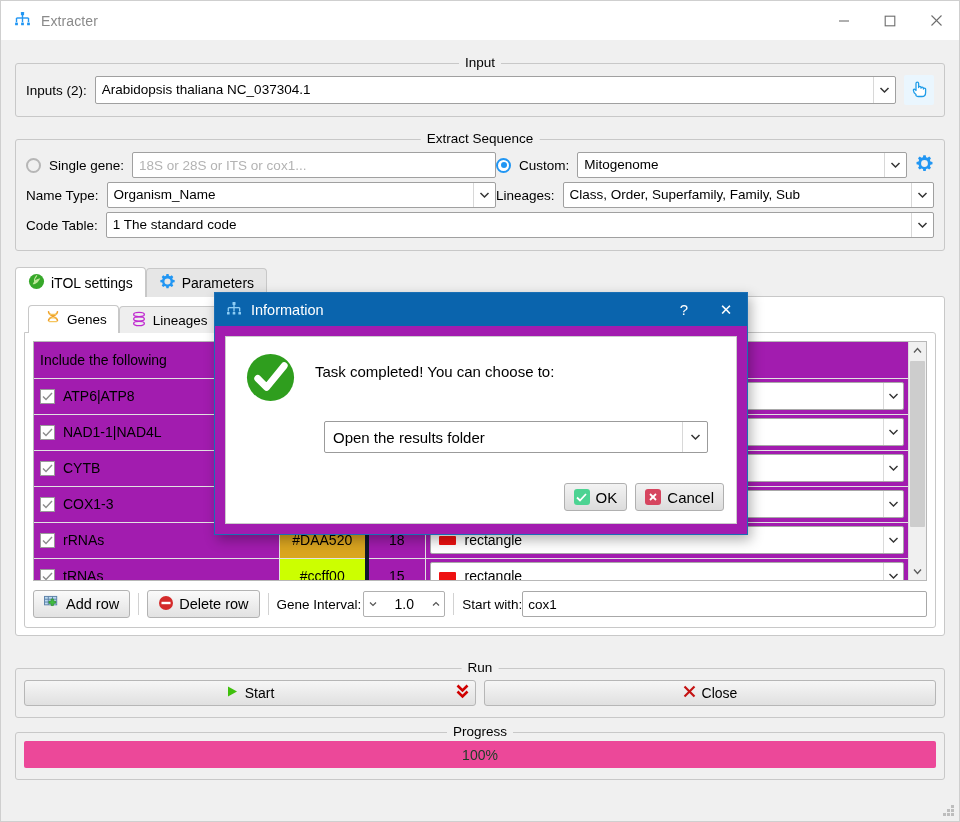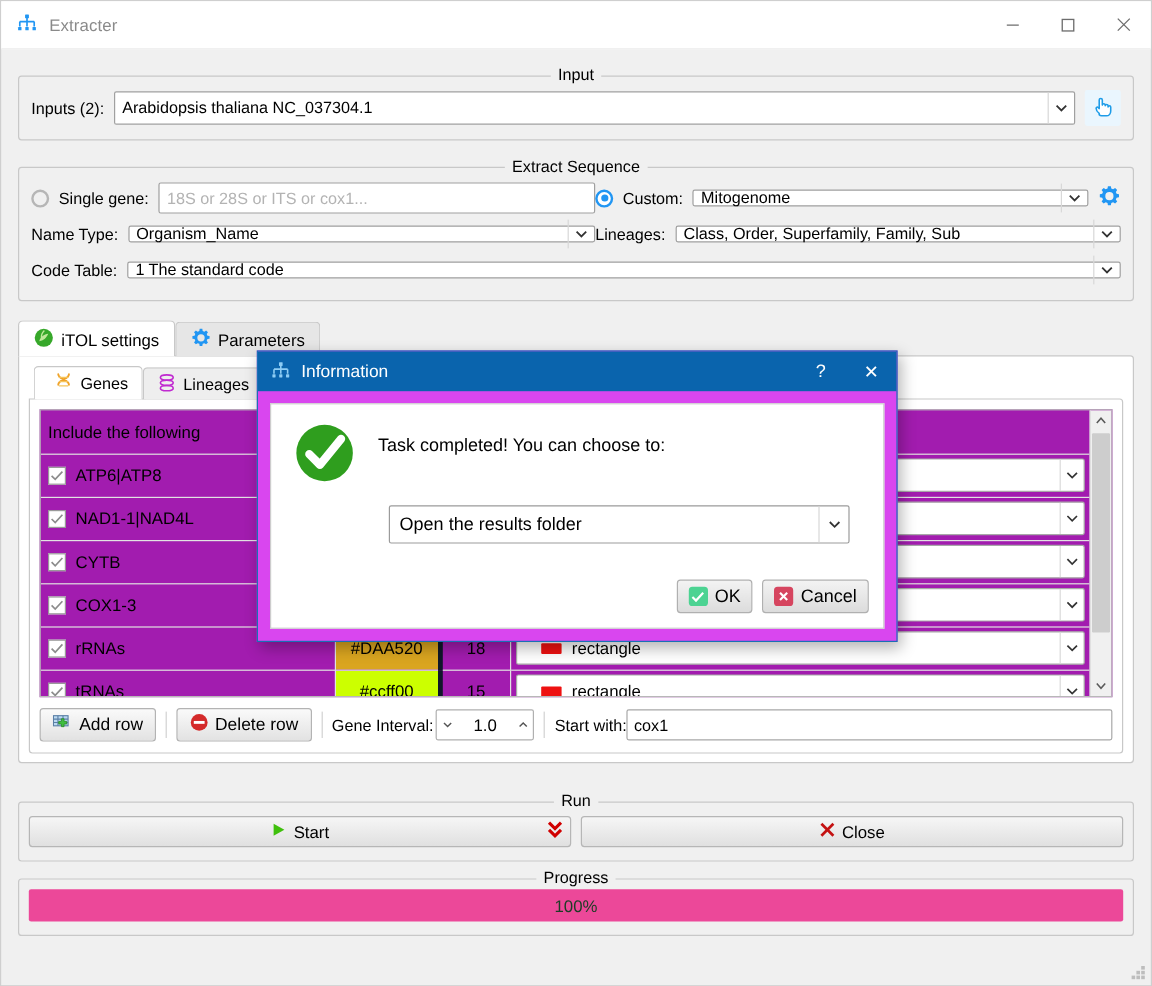--- a/index.html
+++ b/index.html
@@ -39,21 +39,21 @@
     margin:0 14px;
   }
   .group > .legend{
     position:absolute;top:-9px;left:50%;transform:translateX(-50%);
     background:#f0f0f0;padding:0 6px;font-size:13.5px;color:#000;white-space:nowrap;
   }
   
   .lbl{font-size:13.5px;color:#000;white-space:nowrap;}
   .combo{
     position:relative;display:inline-flex;align-items:center;
-    background:#fff;border:1px solid #a0a0a0;height:14px;box-sizing:border-box;
+    background:#fff;border:1px solid #a0a0a0;height:26px;box-sizing:border-box;
     border-radius:2px;
   }
   .combo .val{padding:0 6px;font-size:13.5px;white-space:nowrap;overflow:hidden;flex:1;line-height:24px;}
   .combo .arrow{
     width:22px;height:24px;display:flex;align-items:center;justify-content:center;
     border-left:1px solid #d8d8d8;box-sizing:border-box;flex:0 0 22px;
   }
   .txt{
     background:#fff;border:1px solid #a0a0a0;height:26px;box-sizing:border-box;
     display:flex;align-items:center;padding:0 6px;font-size:13.5px;border-radius:2px;
@@ -118,21 +118,21 @@
     border-bottom:1px solid #e2e2e2;height:36px;padding:0 6px;font-size:14px;
     box-sizing:border-box;vertical-align:middle;overflow:hidden;white-space:nowrap;
   }
   table.gt tr.hdr td{border-bottom:1px solid #e2e2e2;font-size:14px;color:#000;}
   .c-name{width:245px;border-right:1px solid #e2e2e2;}
   .c-color{width:88px;border-right:4px solid #0f172a;text-align:center;font-size:14px;}
   .c-num{width:58px;border-right:1px solid #e2e2e2;text-align:center;font-size:14px;}
   .c-shape{padding:0 4px !important;}
   .namecell{display:flex;align-items:center;gap:8px;}
   .shapecombo{display:flex;align-items:center;border:1px solid #a8a8a8;height:28px;box-sizing:border-box;background:#fff;border-radius:2px;}
-  .shapecombo .sv{flex:1;display:flex;align-items:center;gap:9px;padding-left:20px;font-size:14px;}
+  .shapecombo .sv{flex:1;display:flex;align-items:center;gap:9px;padding-left:8px;font-size:14px;}
   .shapecombo .arrow{width:20px;display:flex;align-items:center;justify-content:center;border-left:1px solid #dadada;height:26px;box-sizing:border-box;}
   .rect-swatch{width:17px;height:9px;background:#ee1111;border-radius:1px;}
   
   .vsb{width:17px;background:#f0f0f0;border-left:1px solid #dcdcdc;display:flex;flex-direction:column;align-items:center;}
   .vsb .sbtn{height:17px;width:17px;display:flex;align-items:center;justify-content:center;color:#5a5a5a;}
   .vsb .track{flex:1;width:17px;position:relative;}
   .vsb .thumb{position:absolute;left:1px;width:15px;background:#cdcdcd;border-radius:1px;}
   
   .tbar{display:flex;align-items:center;gap:0;margin-top:8px;height:30px;}
   .btn{
@@ -158,21 +158,21 @@
   .progwrap{padding:8px;box-sizing:border-box;height:100%;}
   .progbar{
     height:27px;background:#ec4899;border-radius:2px;display:flex;align-items:center;justify-content:center;
     font-size:14px;color:#1b3d25;
   }
   .grip{position:absolute;right:4px;bottom:4px;width:12px;height:12px;}
   .grip i{position:absolute;width:3px;height:3px;background:#bdbdbd;display:block;}
   
   .modal{
     position:absolute;left:213px;top:291px;width:534px;height:243px;
-    background:#d946ef;border:1px solid #1a6fb5;box-sizing:border-box;
+    background:#a21caf;border:1px solid #1a6fb5;box-sizing:border-box;
     box-shadow:3px 5px 12px rgba(0,0,0,.30);z-index:50;
   }
   .modal .mbar{
     height:33px;background:#0a64ad;display:flex;align-items:center;color:#fff;font-size:14.5px;
   }
   .modal .mbar .micon{margin:0 8px 0 10px;display:flex;}
   .modal .mbar .mspacer{flex:1;}
   .modal .mbar .mbtn{width:42px;height:33px;display:flex;align-items:center;justify-content:center;color:#fff;font-size:15px;}
   .modal .mbody{
     margin:10px;border:1px solid #ccc;background:#fff;height:188px;box-sizing:border-box;

